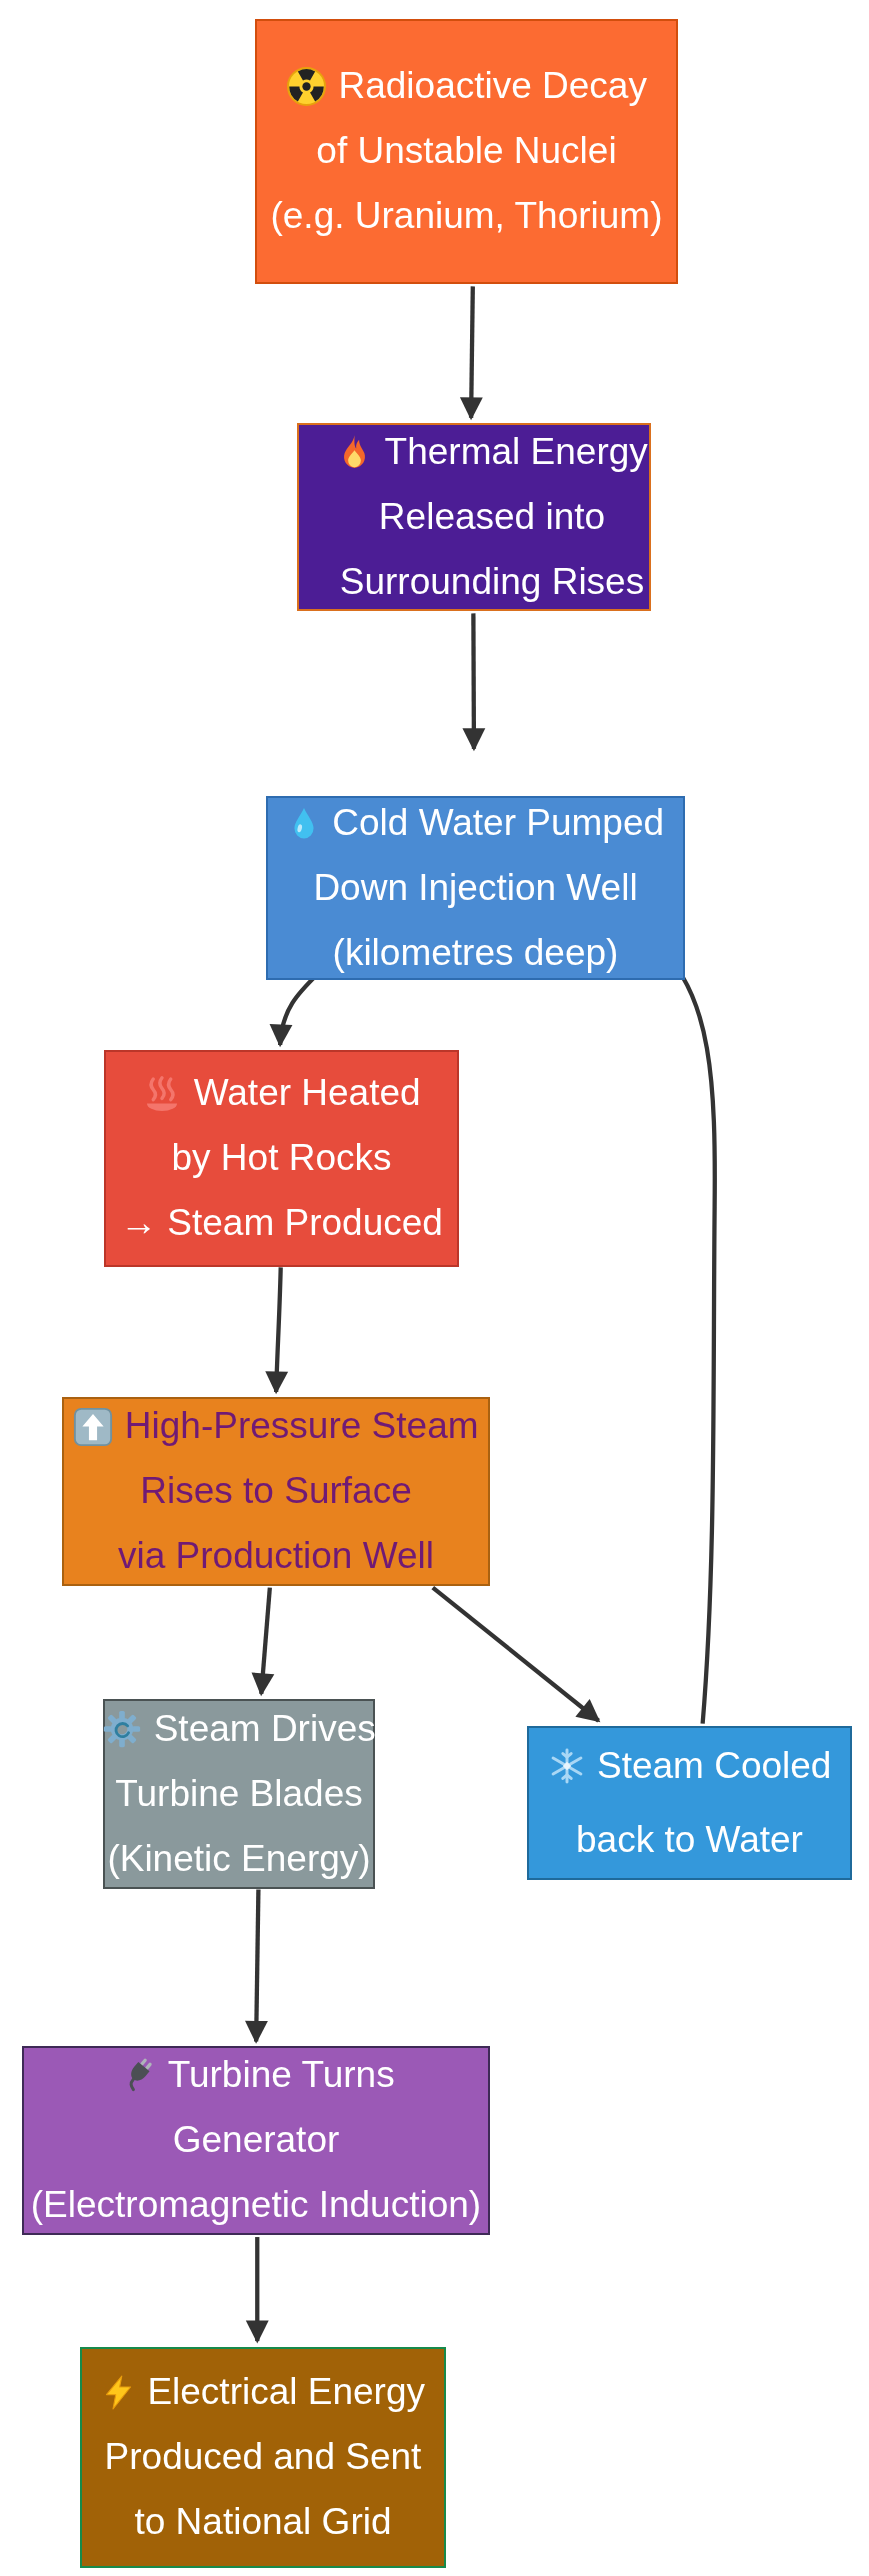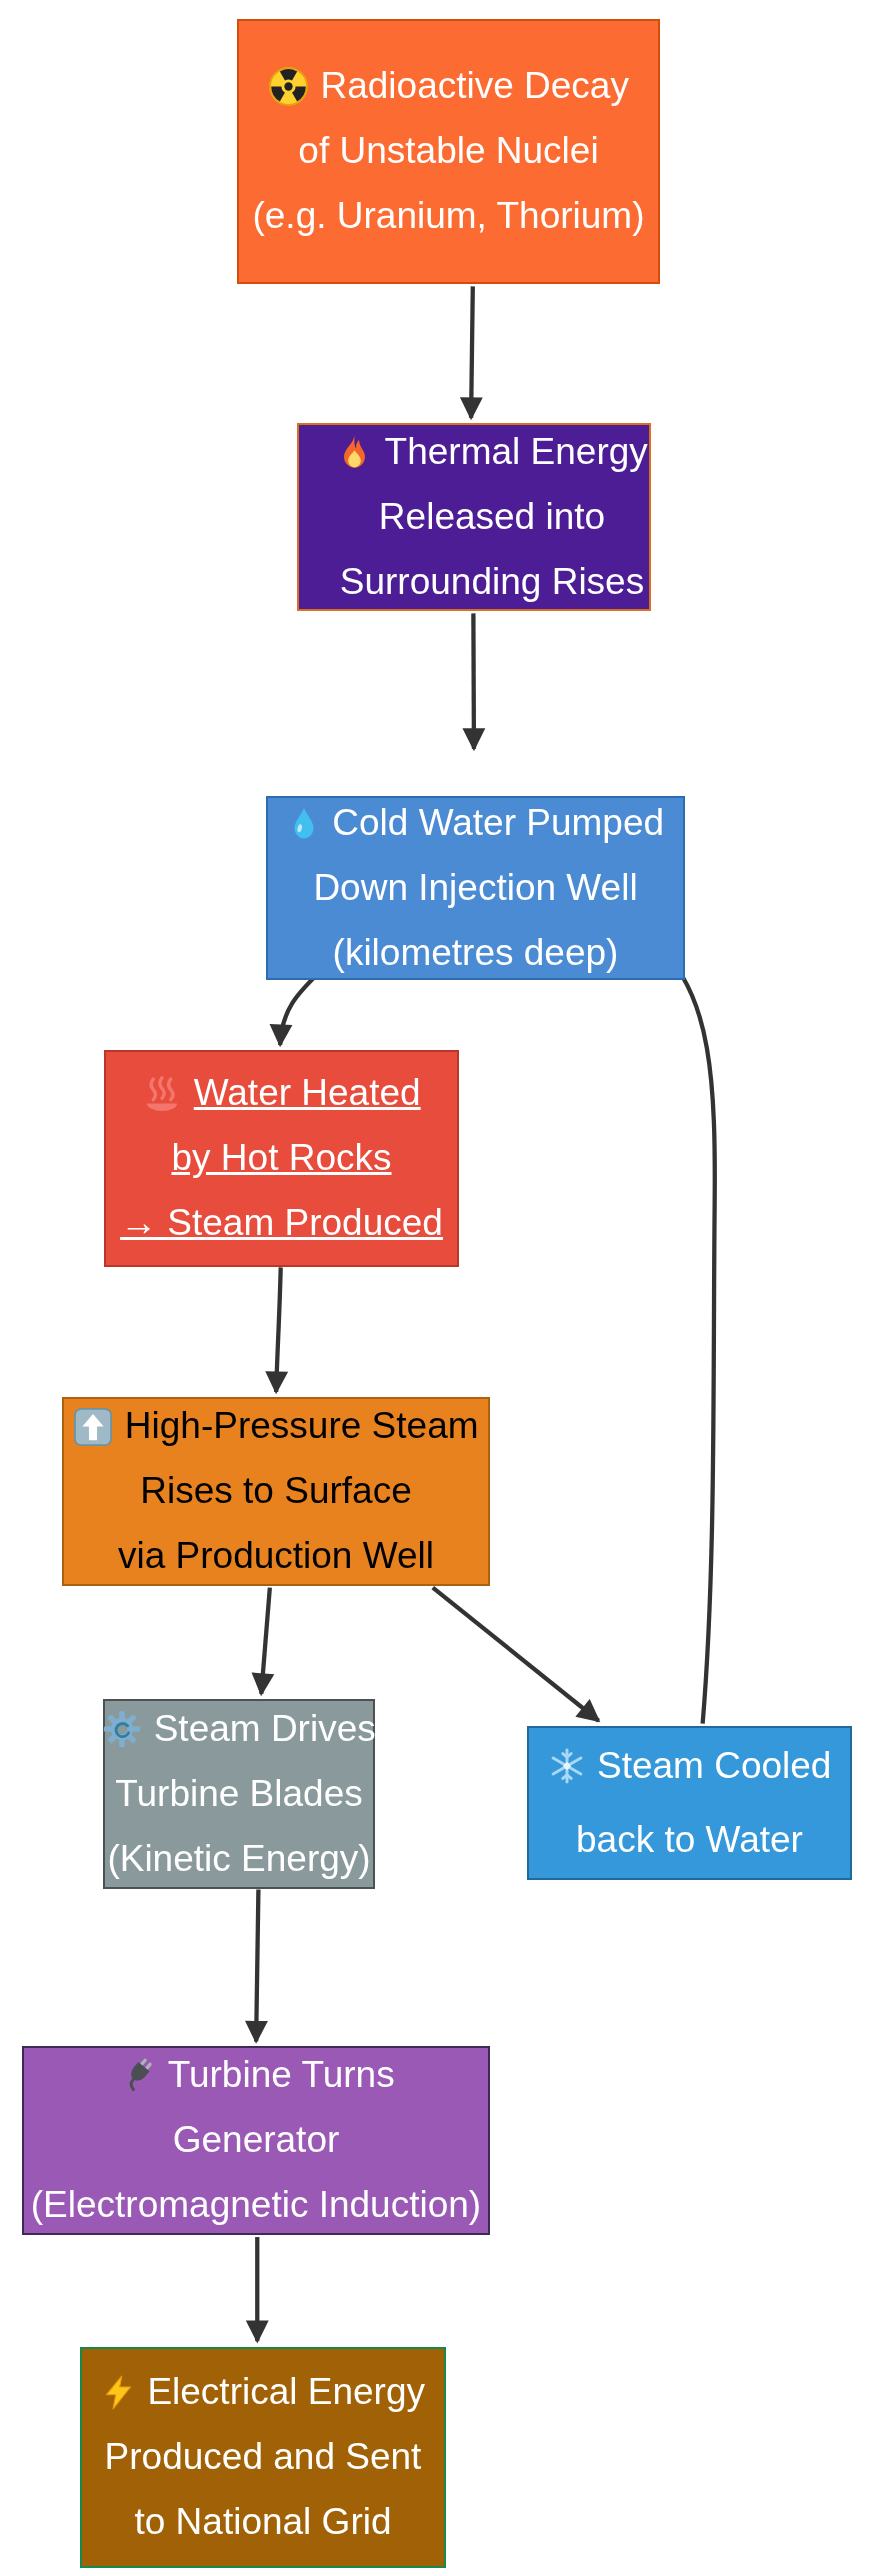--- a/index.html
+++ b/index.html
@@ -6,24 +6,24 @@
   #canvas{position:relative;width:869px;height:2576px;background:#ffffff;overflow:hidden;
           font-family:"Liberation Sans","DejaVu Sans",sans-serif;}
   .edges{position:absolute;left:0;top:0;z-index:1;}
   .edge{fill:none;stroke:#333333;stroke-width:7.5px;}
   .node{position:absolute;z-index:2;box-sizing:border-box;border:2.3px solid #000;
         display:flex;flex-direction:column;justify-content:center;align-items:center;
         row-gap:24px;color:#ffffff;font-size:37px;line-height:1.1;text-align:center;}
   .line{display:flex;align-items:center;justify-content:center;gap:11.4px;white-space:nowrap;height:41px;}
   .icon{display:inline-flex;align-items:center;justify-content:center;}
   
-  .n0{left:237px;top:19px;width:423px;height:265px;}
+  .n0{left:255px;top:19px;width:423px;height:265px;}
   .n1{left:297px;top:423px;width:354px;height:188px;}
   .n2{left:266px;top:752px;width:419px;height:184px;margin-top:44px;}
-  .n3{left:104px;top:1050px;width:355px;height:217px;text-decoration:underline;}
+  .n3{left:104px;top:1050px;width:355px;height:217px;}
   .n4{left:62px;top:1397px;width:428px;height:189px;}
   .n5{left:103px;top:1699px;width:272px;height:190px;}
   .n6{left:527px;top:1726px;width:325px;height:154px;}
   .n7{left:22px;top:2046px;width:468px;height:189px;}
   .n8{left:80px;top:2347px;width:366px;height:221px;}
 </style>
 </head>
 <body>
 
 <div id="canvas" style="background: rgb(255, 255, 255);">
@@ -103,21 +103,21 @@
           </g>
           <path d="M8,47 a24,12 0 0 0 48,0 z" fill="#F4756B"></path>
         </svg>
       </span>
       <span>Water Heated</span>
     </div>
     <div class="line">by Hot Rocks</div>
     <div class="line">→ Steam Produced</div>
   </div>
 
-  <div class="node n4" style="background: rgb(232, 130, 30); border-color: rgb(170, 97, 16); color: #000000;">
+  <div class="node n4" style="background: rgb(232, 130, 30); border-color: rgb(170, 97, 16); color: #701a75;">
     <div class="line">
       <span class="icon">
         <svg viewBox="0 0 64 64" width="40" height="40">
           <rect x="3" y="3" width="58" height="58" rx="10" fill="#9FB9C6" stroke="#71919F" stroke-width="3"></rect>
           <path d="M32,11 L49,31 L38.5,31 L38.5,53 L25.5,53 L25.5,31 L15,31 Z" fill="#ffffff"></path>
         </svg>
       </span>
       <span>High-Pressure Steam</span>
     </div>
     <div class="line">Rises to Surface</div>

